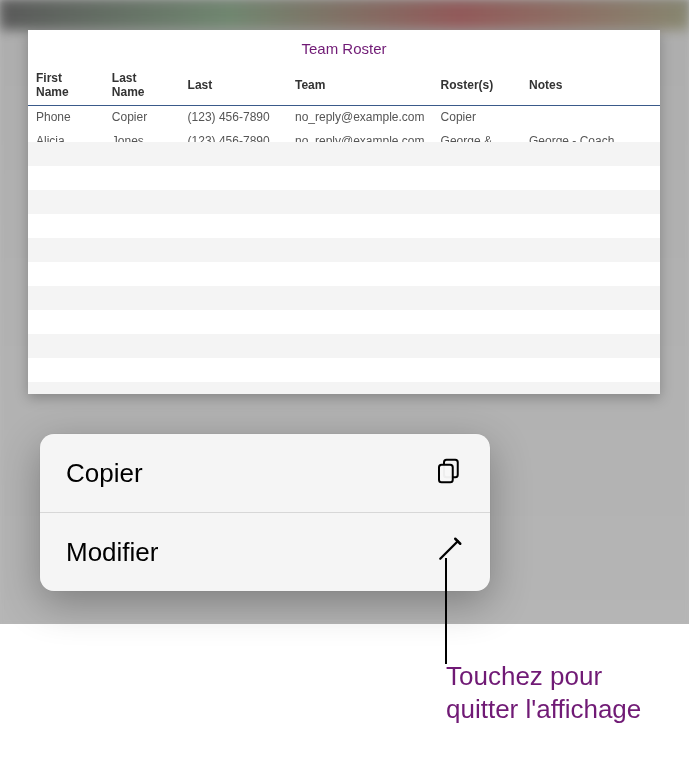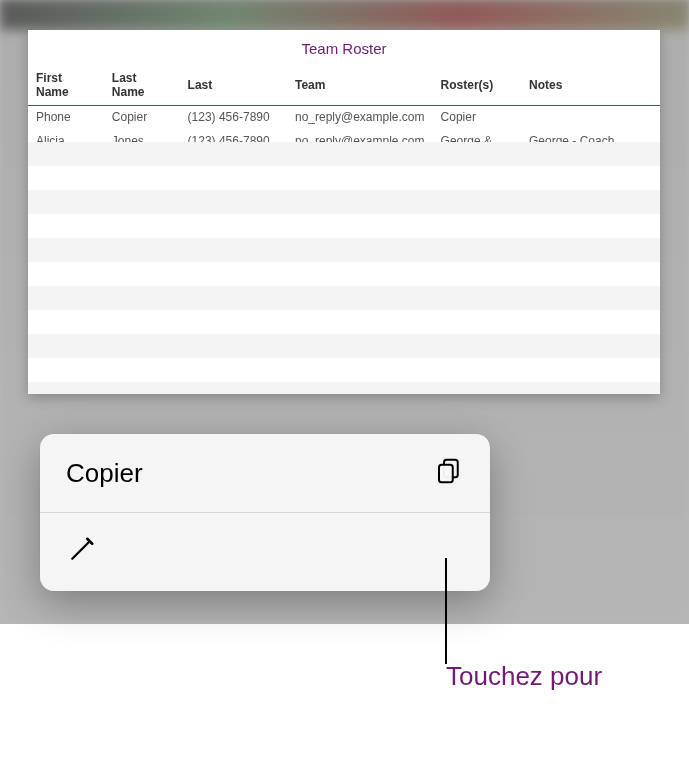--- a/index.html
+++ b/index.html
@@ -212,25 +212,27 @@
   <div class="menu-item">
     <span class="menu-label">Copier</span>
     <span class="menu-icon">
       <svg viewBox="0 0 24 24" fill="none" stroke="#000" stroke-width="1.6">
         <rect x="8" y="3" width="11" height="14" rx="2"></rect>
         <rect x="4" y="7" width="11" height="14" rx="2" fill="rgba(248,248,248,0.96)"></rect>
       </svg>
     </span>
   </div>
   <div class="menu-item">
+    <span class="menu-label">Modifier</span>
     <span class="menu-icon">
       <svg viewBox="0 0 24 24" fill="none" stroke="#000" stroke-width="1.8" stroke-linecap="round">
         <line x1="5" y1="19" x2="19" y2="5"></line>
         <path d="M17 3 L21 7" stroke-width="2"></path>
       </svg>
     </span>
   </div>
 </div>
 
 <div class="callout-line"></div>
 <div class="callout-text">
   <div>Touchez pour</div>
+  <div>quitter l'affichage</div>
 </div>
 
 </body></html>

